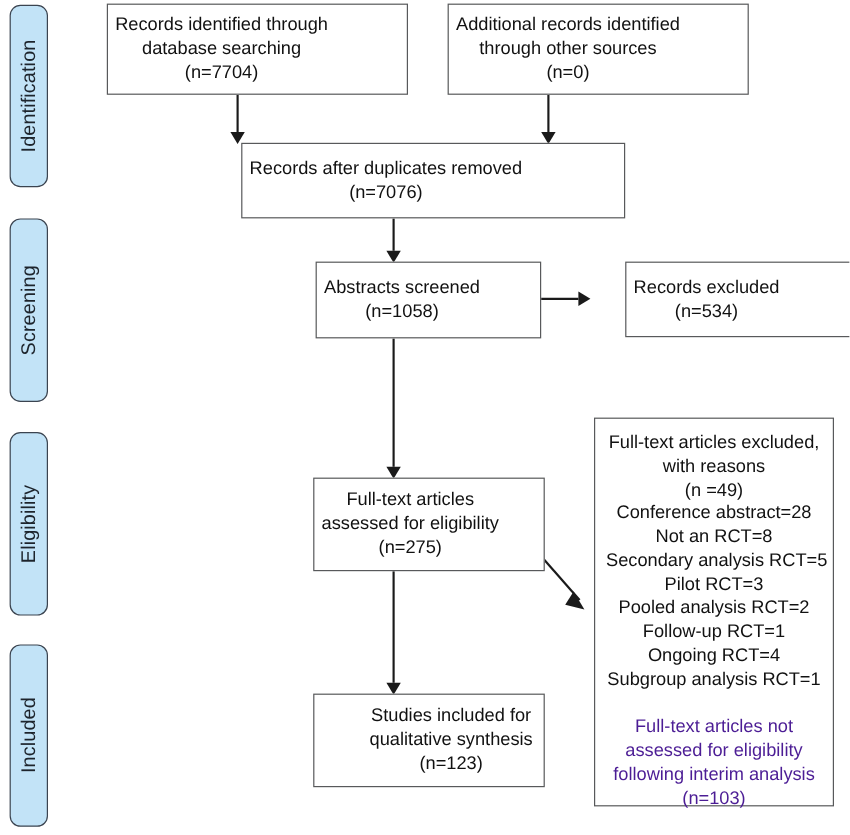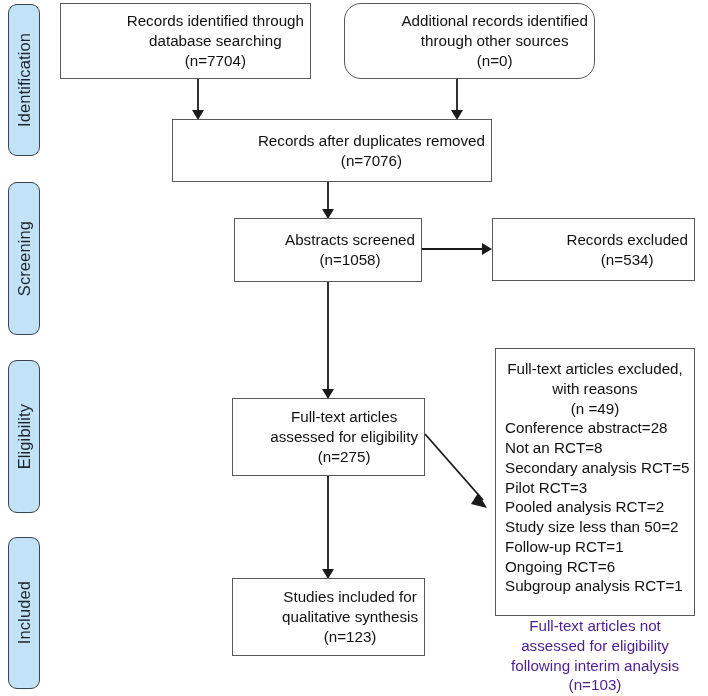--- a/index.html
+++ b/index.html
@@ -42,22 +42,23 @@
   }
 
   
   .flow-box {
     position: absolute;
     background: #ffffff;
     border: 1.7px solid #58595b;
     box-sizing: border-box;
     display: flex;
     align-items: center;
-    justify-content: flex-end;
-    text-align: center;
+    justify-content: flex-start;
+    text-align: center;
+    margin-left: 29px;
   }
   .flow-box .box-text {
     font-size: 15.2px;
     line-height: 1.30;
     color: #111111;
     padding: 0 6px;
     white-space: pre-line;
   }
 
   
@@ -74,21 +75,21 @@
     font-size: 15.2px;
     line-height: 1.30;
     color: #111111;
     text-align: center;
     white-space: pre-line;
   }
   .excl-box .excl-reasons {
     font-size: 15.2px;
     line-height: 1.30;
     color: #111111;
-    text-align: left;
+    text-align: center;
     margin-top: 0px;
   }
   .excl-box .excl-reasons .reason-line { display: block; white-space: pre; }
   .excl-box .excl-foot {
     font-size: 15.2px;
     line-height: 1.30;
     color: #4c1d95;
     text-align: center;
     white-space: pre-line;
     margin-top: 20px;
@@ -154,21 +155,21 @@
     <line x1="328" y1="476" x2="328" y2="569"></line>
     <polygon points="322,569 334,569 328,579"></polygon>
   </svg>
 
   <div class="flow-box" style="left:60px; top:3px; width:251px; height:76px;">
     <span class="box-text">Records identified through
 database searching
 (n=7704)</span>
   </div>
 
-  <div class="flow-box" style="left:344px; top:3px; width:251px; height:76px;border-radius:17px;">
+  <div class="flow-box" style="left:344px; top:3px; width:251px; height:76px;">
     <span class="box-text">Additional records identified
 through other sources
 (n=0)</span>
   </div>
 
   <div class="flow-box" style="left:172px; top:119px; width:320px; height:63px;">
     <span class="box-text">Records after duplicates removed
 (n=7076)</span>
   </div>
 
@@ -187,33 +188,32 @@
 assessed for eligibility
 (n=275)</span>
   </div>
 
   <div class="flow-box" style="left:232px; top:578px; width:193px; height:78px;padding-left:40px;">
     <span class="box-text">Studies included for
 qualitative synthesis
 (n=123)</span>
   </div>
 
-  <div class="excl-box" style="left:495px; top:348px; width:200px; height:268px;">
+  <div class="excl-box" style="left:495px; top:348px; width:200px; height:324px;">
     <div class="excl-head">Full-text articles excluded,
 with reasons
 (n =49)</div>
     <div class="excl-reasons">
       <span class="reason-line">Conference abstract=28</span>
       <span class="reason-line">Not an RCT=8</span>
       <span class="reason-line">Secondary analysis RCT=5</span>
       <span class="reason-line">Pilot RCT=3</span>
       <span class="reason-line">Pooled analysis RCT=2</span>
-      <span class="reason-line">Study size less than 50=2</span>
       <span class="reason-line">Follow-up RCT=1</span>
-      <span class="reason-line">Ongoing RCT=6</span>
+      <span class="reason-line">Ongoing RCT=4</span>
       <span class="reason-line">Subgroup analysis RCT=1</span>
     </div>
     <div class="excl-foot">Full-text articles not
 assessed for eligibility
 following interim analysis
 (n=103)</div>
   </div>
 
 </div>
 

